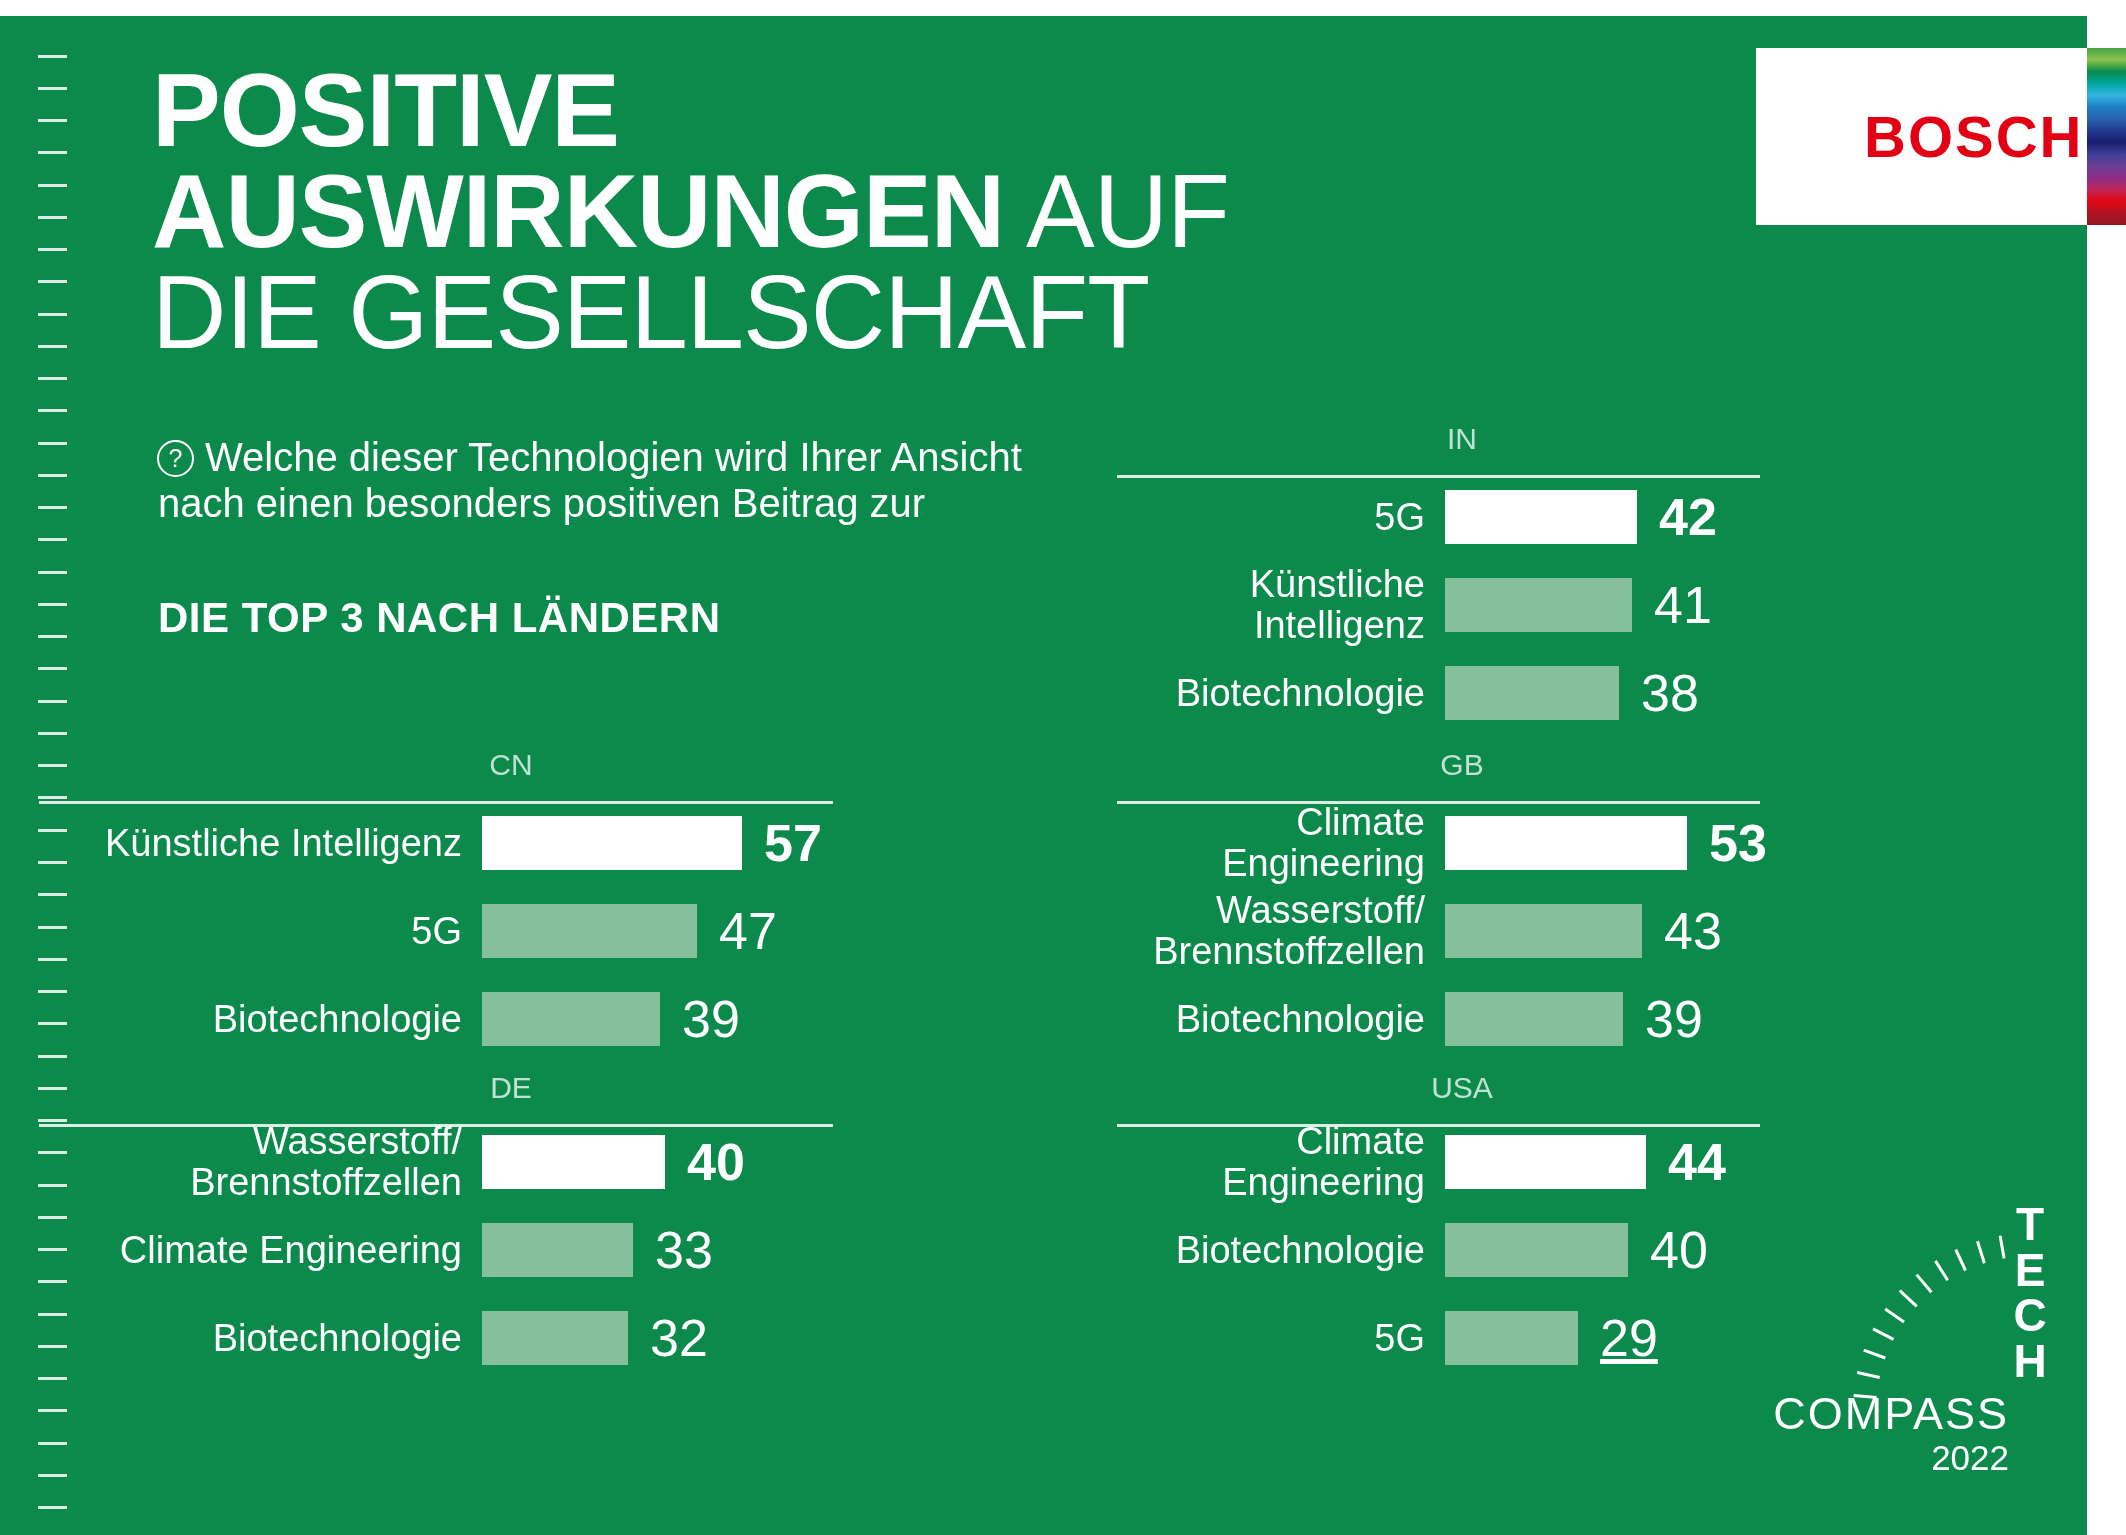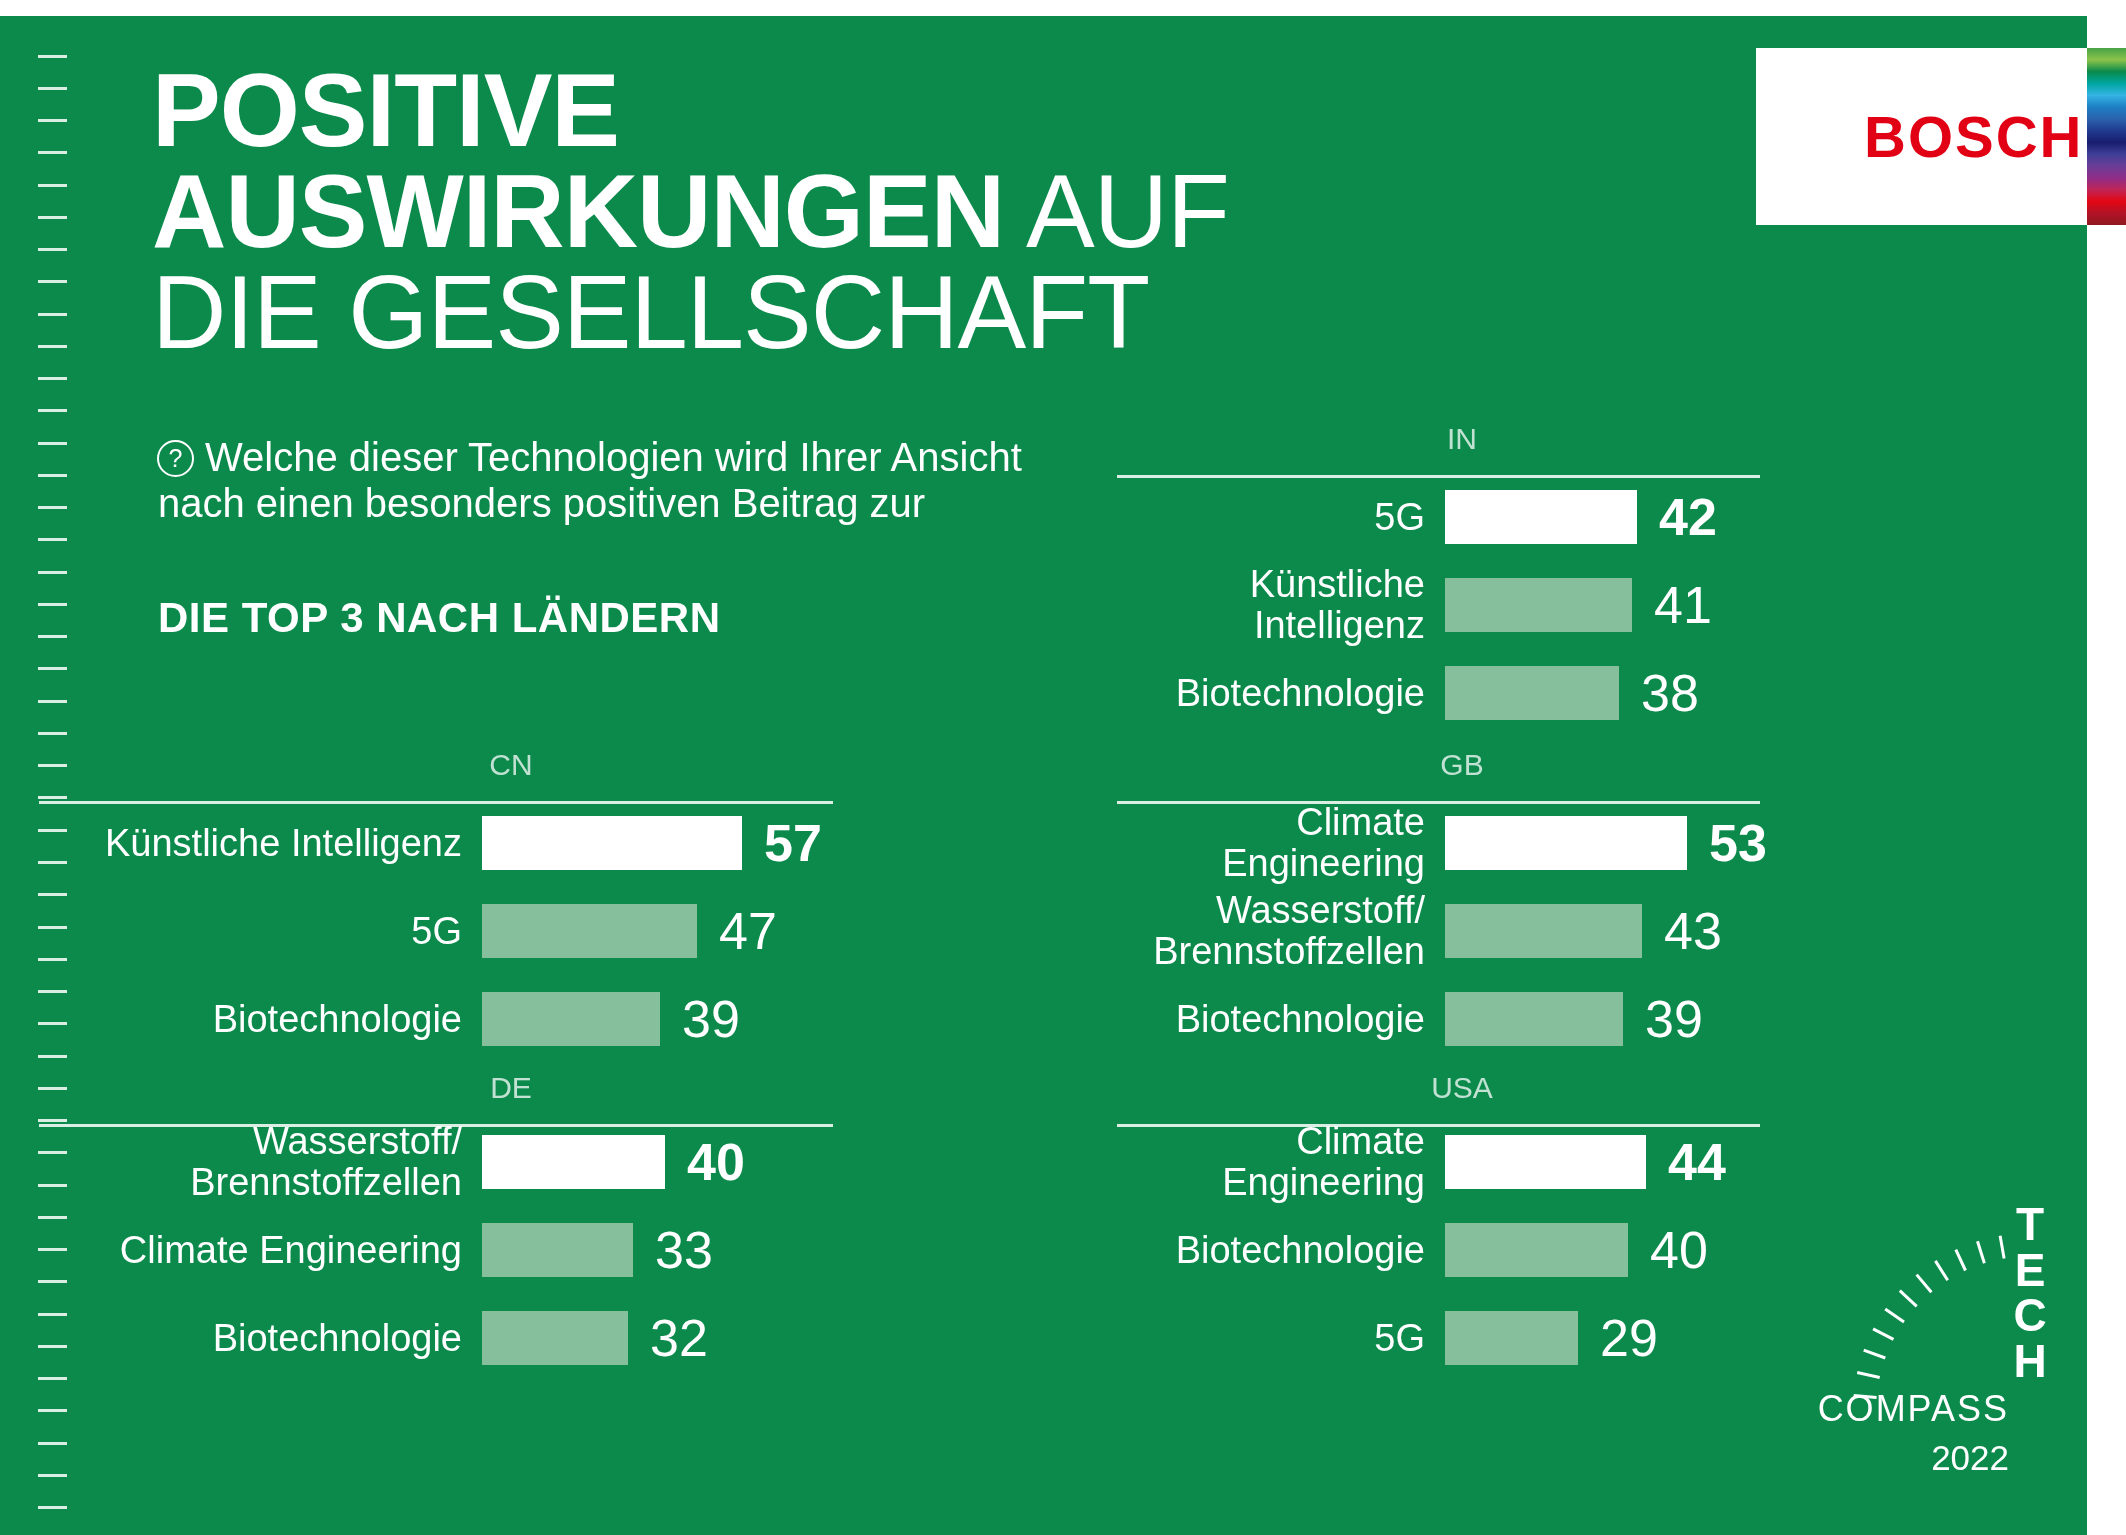--- a/index.html
+++ b/index.html
@@ -37,21 +37,21 @@
   .bar{position:absolute;height:54px;background:var(--bar,#85bf9c);}
   .bar.hl{background:var(--hl,#ffffff);}
   .bar-value{position:absolute;height:54px;line-height:54px;font-size:52px;font-weight:300;}
   .bar-value.hl{font-weight:700;}
   
   .footer{position:absolute;left:300px;top:1448px;width:1500px;text-align:center;
           font-size:30px;font-weight:300;line-height:38px;color:rgba(255,255,255,.45);}
   
   .tech{position:absolute;left:2010px;top:1186px;width:40px;text-align:center;
         font-size:46px;font-weight:700;line-height:45.5px;word-break:break-all;letter-spacing:0;}
-  .compass-word{position:absolute;right:78px;top:1372px;font-size:36px;font-weight:300;letter-spacing:2px;}
+  .compass-word{position:absolute;right:78px;top:1372px;font-size:45px;font-weight:300;letter-spacing:2px;}
   .compass-year{position:absolute;right:78px;top:1422px;font-size:35px;font-weight:300;}
   .dial{position:absolute;left:1840px;top:1186px;}
   .dial line{stroke:#ffffff;stroke-width:3;}
 </style>
 </head>
 <body>
 
 <div class="canvas">
   <div class="green-panel">
 
@@ -166,21 +166,21 @@
         <div class="country-code" style="left: 1462px; top: 1046px;">USA</div>
         <div class="country-line" style="left: 1117px; top: 1108px; width: 643px;"></div>
         <div class="bar-label" style="left: 1117px; top: 1119px; width: 308px;">Climate Engineering</div>
         <div class="bar hl" style="left: 1445px; top: 1119px; width: 201px;"></div>
         <div class="bar-value hl" style="left: 1668px; top: 1119px;">44</div>
         <div class="bar-label" style="left: 1117px; top: 1207px; width: 308px;">Biotechnologie</div>
         <div class="bar" style="left: 1445px; top: 1207px; width: 183px;"></div>
         <div class="bar-value" style="left: 1650px; top: 1207px;">40</div>
         <div class="bar-label" style="left: 1117px; top: 1295px; width: 308px;">5G</div>
         <div class="bar" style="left: 1445px; top: 1295px; width: 133px;"></div>
-        <div class="bar-value" style="left: 1600px; top: 1295px;">29</div>
+        <div class="bar-value" style="left: 1600px; top: 1295px; text-decoration: underline;">29</div>
       </div>
 
 
     <div class="tech">TECH</div>
     <div class="compass-word">COMPASS</div>
     <div class="compass-year">2022</div>
     <svg id="dial" class="dial" width="250" height="230" viewBox="0 0 250 230">
         <line x1="164.1" y1="56.4" x2="160.1" y2="33.7"></line>
         <line x1="144.4" y1="61.2" x2="137.5" y2="39.2"></line>
         <line x1="125.5" y1="68.5" x2="115.8" y2="47.7"></line>

